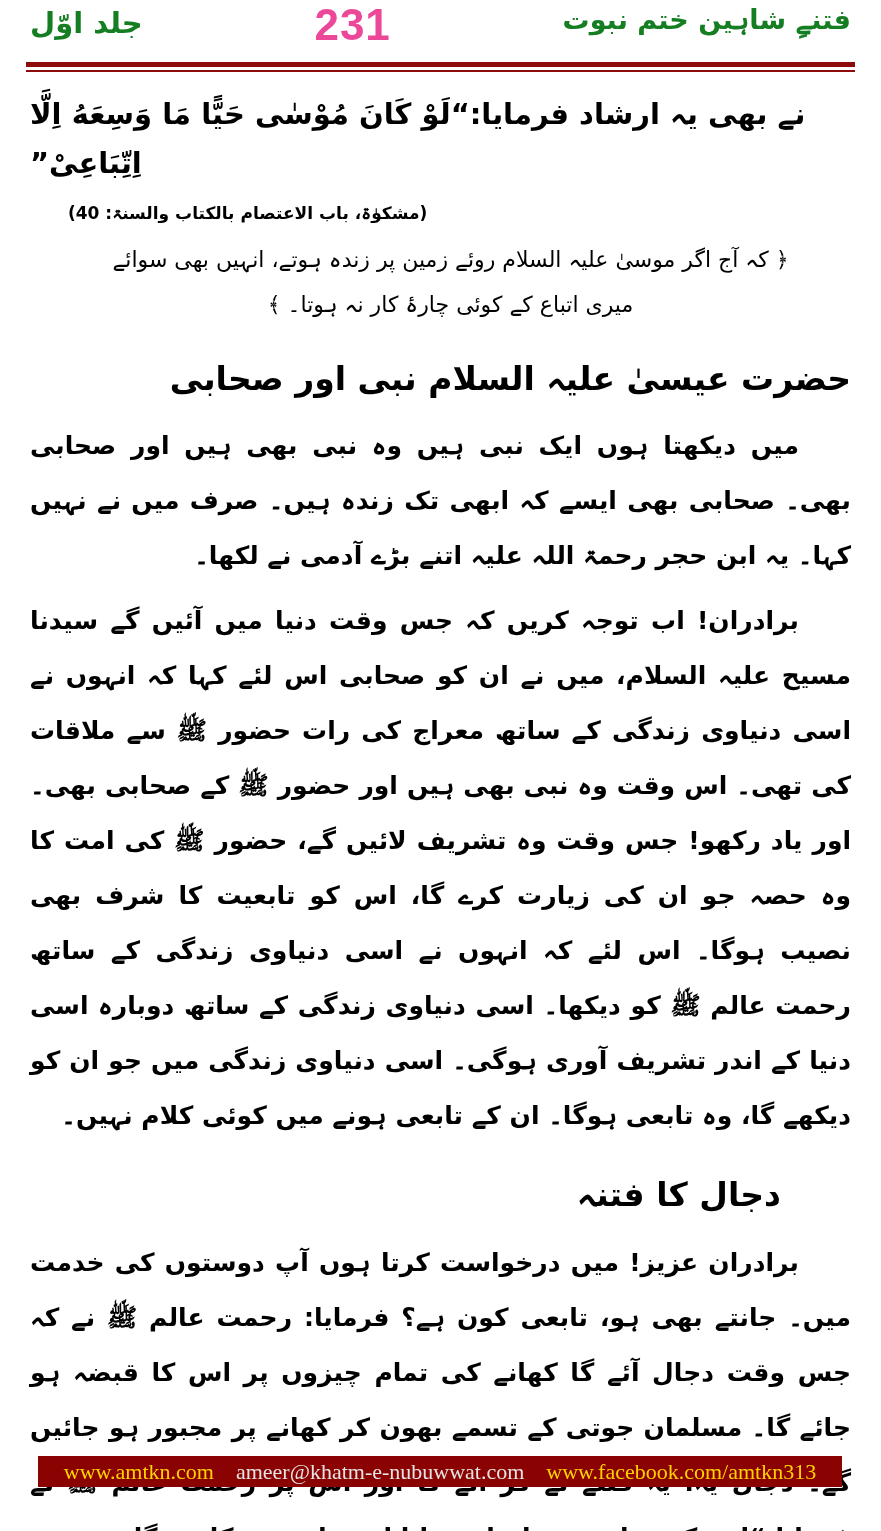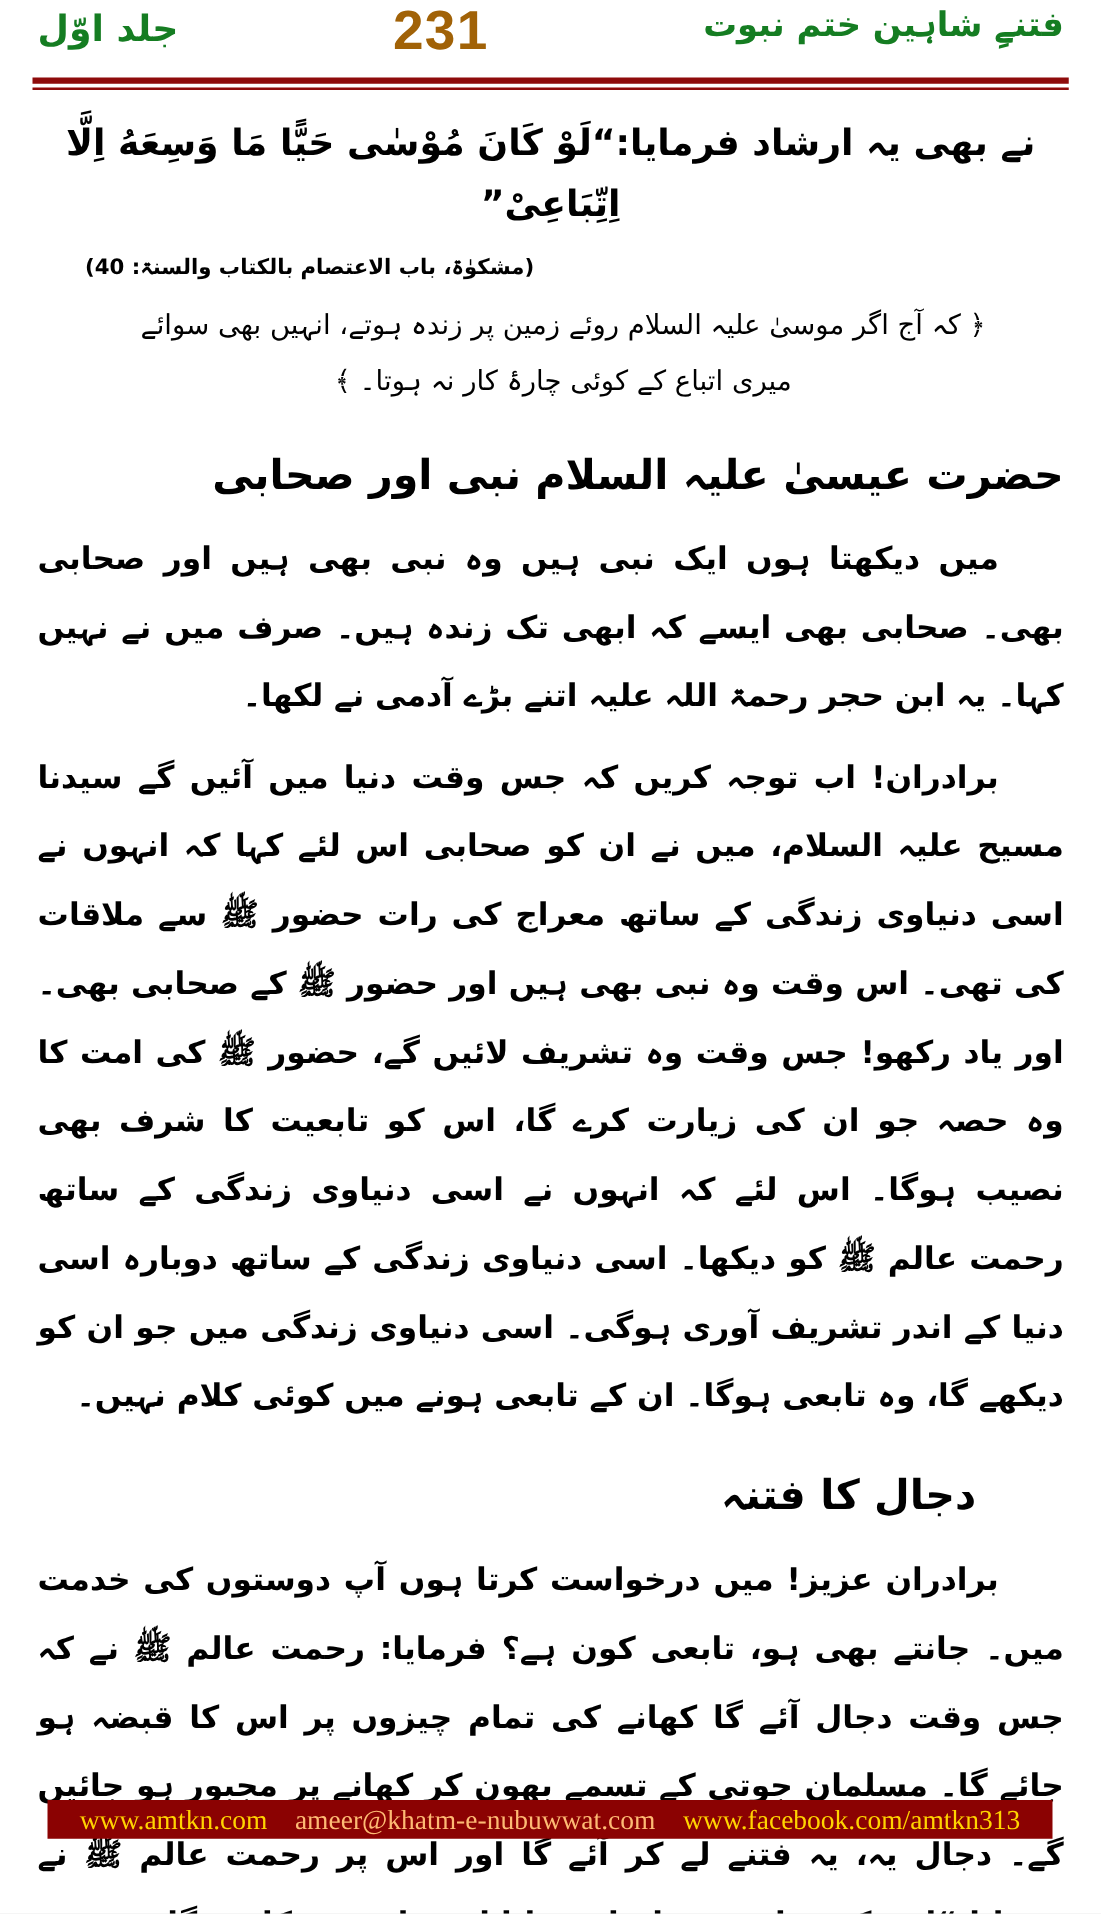--- a/index.html
+++ b/index.html
@@ -14,39 +14,39 @@
   
   .header{
     display:flex;justify-content:space-between;align-items:flex-start;
     padding:0 30px 0 30px;height:56px;
   }
   .vol-title{
     color:#157d22;font-size:29px;font-weight:bold;direction:rtl;
     padding-top:6px;
   }
   .page-number{
-    color:#a16207;font-size:44px;font-weight:bold;
+    color:#ec4899;font-size:44px;font-weight:bold;
     font-family:"Liberation Sans",sans-serif;letter-spacing:1px;
   }
   .book-title{
     color:#157d22;font-size:27px;font-weight:bold;direction:rtl;
     padding-top:4px;
   }
   
   .rule{margin:6px 26px 0 26px;}
   .rule .thick{height:5px;background:#8e0b0b;}
   .rule .thin{height:2px;background:#8e0b0b;margin-top:3px;}
   
   .body{
     direction:rtl;
     padding:10px 30px 0 30px;
     color:#000;
   }
   .quote-line{
-    text-align:center;
+    text-align:left;
     font-size:29px;font-weight:bold;
     margin-top:8px;line-height:1.7;
   }
   .quote-arabic{font-family:"DejaVu Sans",sans-serif;}
   .reference{
     direction:rtl;
     text-align:left;
     font-size:17px;font-weight:bold;
     padding-left:38px;
     margin-top:14px;
@@ -65,30 +65,30 @@
   .section-heading.indent{padding-left:0;padding-right:70px;}
   .para{
     text-align:justify;text-align-last:right;
     font-size:25px;font-weight:bold;
     line-height:2.2;
     text-indent:52px;
     margin-top:10px;
   }
   
   .footer-bar{
-    position:absolute;left:38px;right:39px;bottom:60px;
+    position:absolute;left:38px;right:39px;bottom:44px;
     height:31px;background:#8b0202;
     display:flex;align-items:center;justify-content:center;
     gap:22px;
     font-family:"Liberation Serif",serif;
     font-size:22px;
     white-space:nowrap;
   }
   .footer-bar .link-yellow{color:#ffd400;text-decoration:none;}
-  .footer-bar .link-white{color:#fdba74;text-decoration:none;text-align:right;}
+  .footer-bar .link-white{color:#e5e5e5;text-decoration:none;text-align:right;}
 </style>
 </head>
 <body>
 
 <div class="page">
 
   <div class="header">
     <div class="vol-title">جلد اوّل</div>
     <div class="page-number">231</div>
     <div class="book-title">فتنےِ شاہین ختم نبوت</div>

